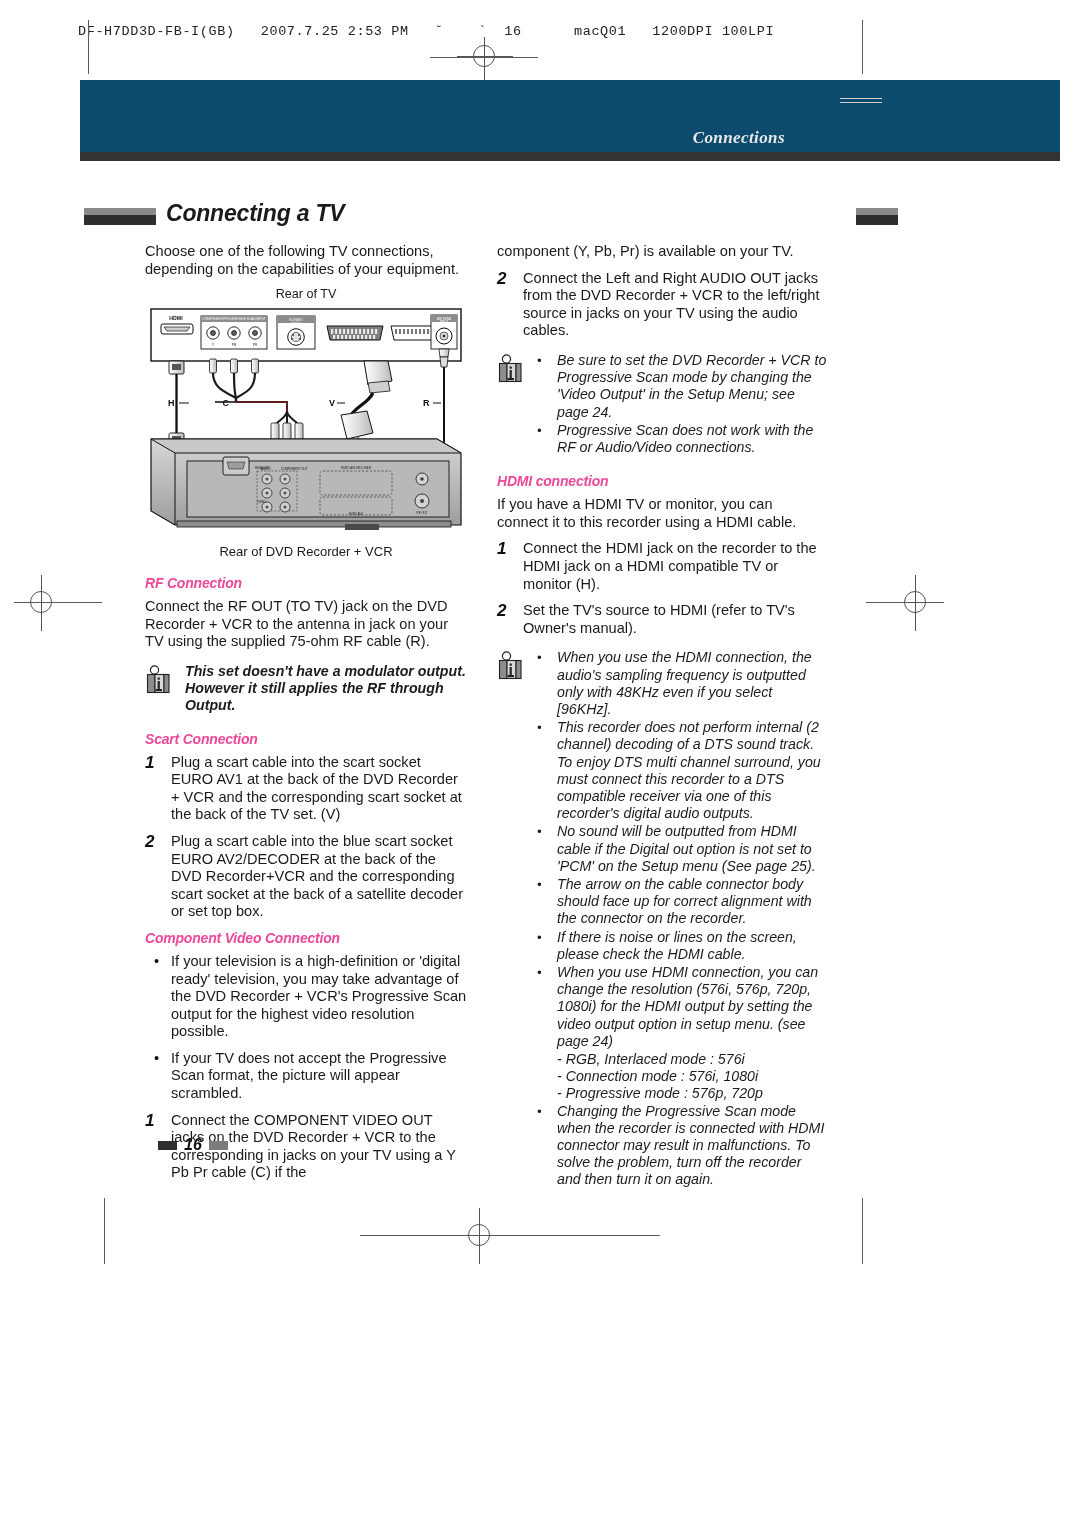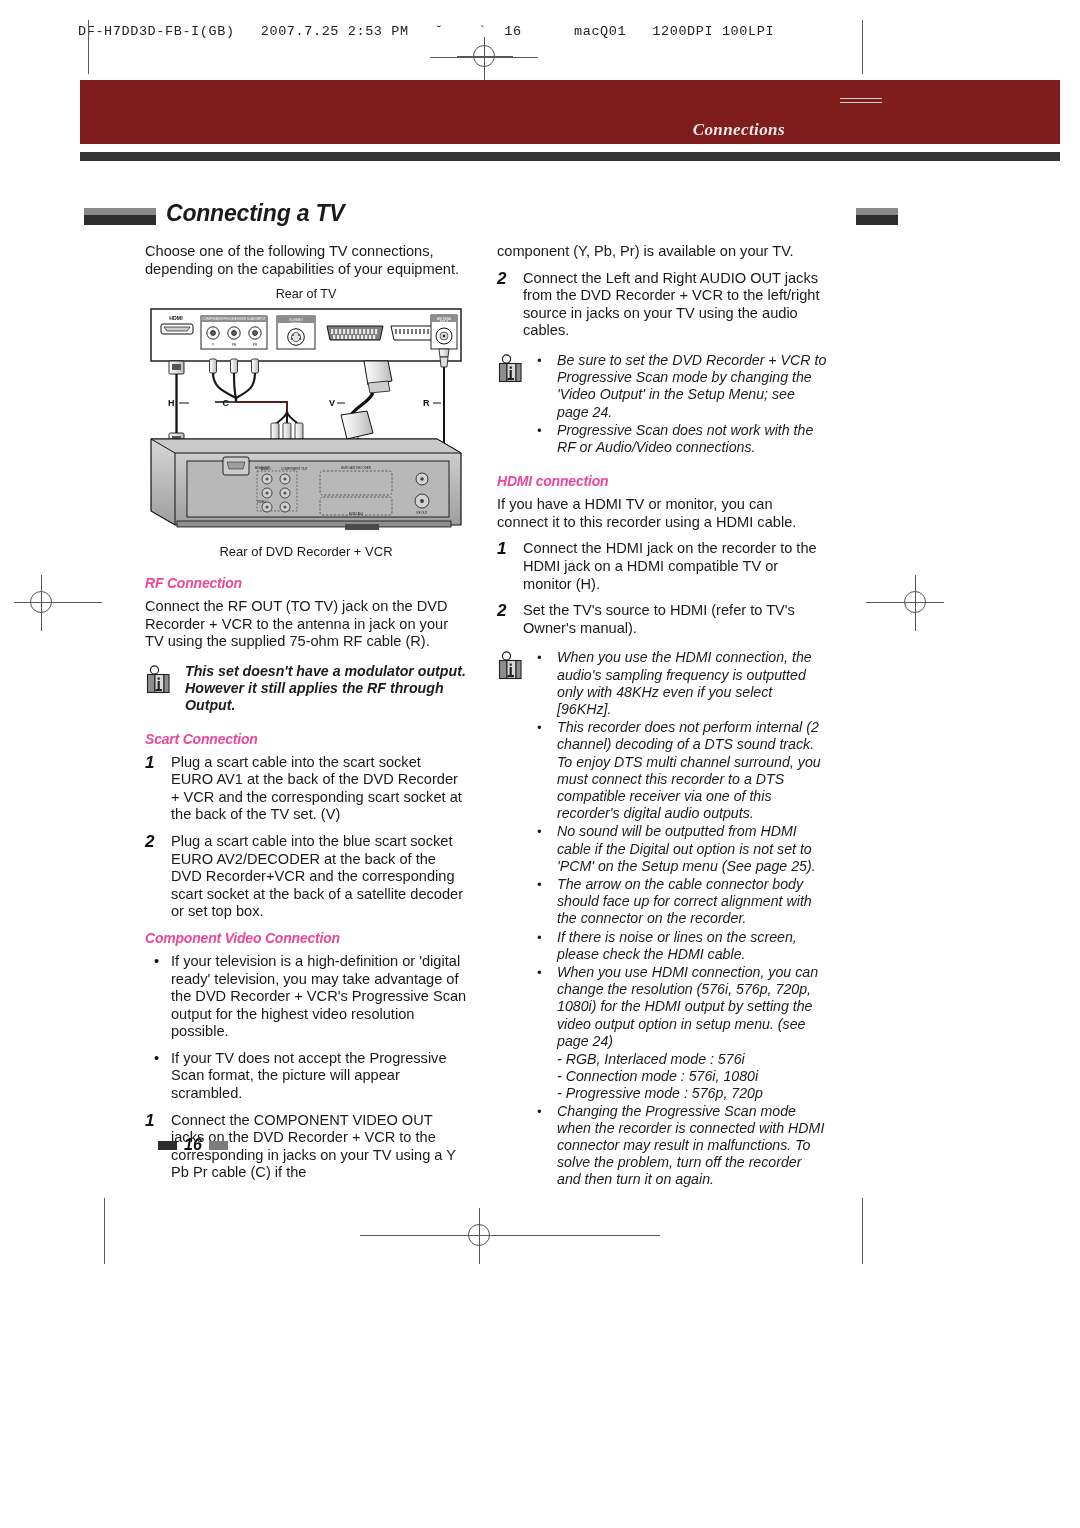--- a/index.html
+++ b/index.html
@@ -60,22 +60,22 @@
     position: absolute;
     background: #5a5a5a;
   }
 
   
   .banner {
     position: absolute;
     left: 80px;
     top: 80px;
     width: 980px;
-    height: 64px;
-    background: #7f1d1d;
+    height: 72px;
+    background: #0c4a6e;
   }
   .banner-bottom {
     position: absolute;
     left: 80px;
     top: 152px;
     width: 980px;
     height: 9px;
     background: #333333;
   }
   .banner-title {

